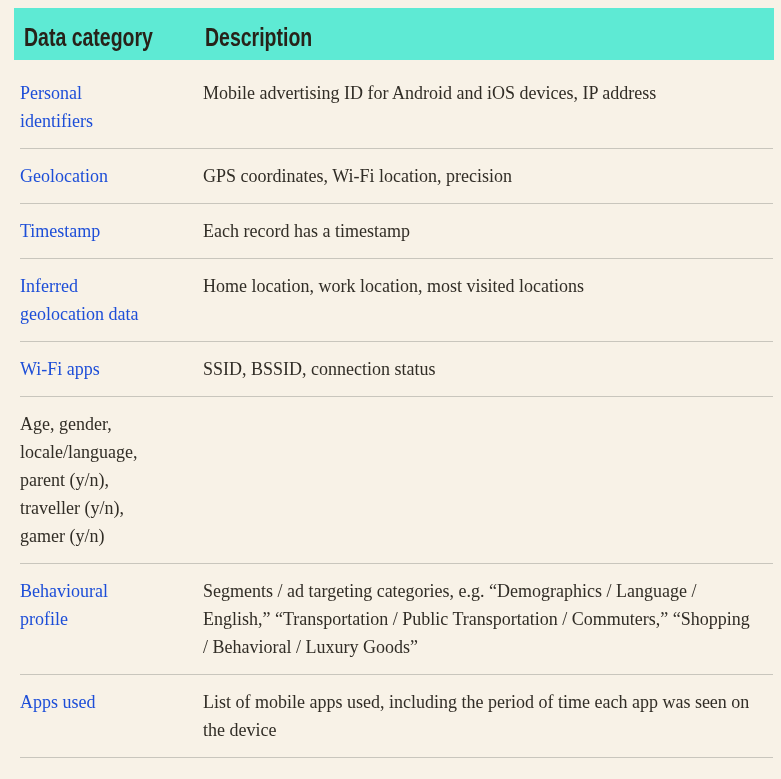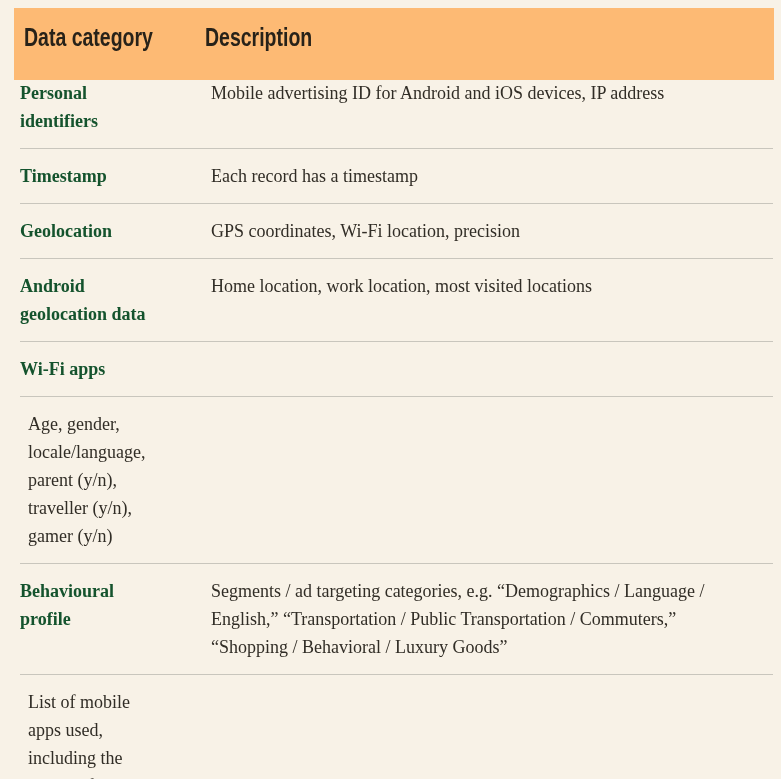--- a/index.html
+++ b/index.html
@@ -6,22 +6,22 @@
   .canvas{
     position:relative;
     width:781px;height:779px;
     background:#f8f2e7;
     font-family:"Liberation Serif",serif;
     color:#312d26;
     overflow:hidden;
   }
   .header-block{
     position:absolute;left:14px;top:8px;
-    width:760px;height:72px;
-    background:#fdba74;
+    width:760px;height:52px;
+    background:#5eead4;
   }
   .col-header{
     position:absolute;top:0;height:58px;line-height:58px;
     font-family:"Liberation Sans",sans-serif;
     font-weight:700;font-size:25px;
     color:#272219;
     white-space:nowrap;
     transform:scaleX(0.78);
     transform-origin:0 50%;
     letter-spacing:0;
@@ -34,72 +34,73 @@
   .row{
     display:grid;
     grid-template-columns:138px 1fr;
     column-gap:45px;
     padding:13px 0;
     border-bottom:1px solid #c9c6bd;
     font-size:18px;
     line-height:28px;
   }
   .category{
-    font-weight:700;
-    color:#14532d;
+    font-weight:400;
+    color:#1d4ed8;
   }
   .description{
     color:#312d26;
     padding-right:18px;
-    margin-left:8px;
   }
 </style>
 </head>
 <body>
 
 <div class="canvas">
 
   <div class="header-block">
     <div class="col-header first">Data category</div>
     <div class="col-header second">Description</div>
   </div>
 
   <div class="table-body">
     <div class="row">
       <div class="category">Personal identifiers</div>
       <div class="description">Mobile advertising ID for Android and iOS devices, IP address</div>
     </div>
 
     <div class="row">
+      <div class="category">Geolocation</div>
+      <div class="description">GPS coordinates, Wi-Fi location, precision</div>
+    </div>
+
+    <div class="row">
       <div class="category">Timestamp</div>
       <div class="description">Each record has a timestamp</div>
     </div>
 
     <div class="row">
-      <div class="category">Geolocation</div>
-      <div class="description">GPS coordinates, Wi-Fi location, precision</div>
-    </div>
-
-    <div class="row">
-      <div class="category">Android geolocation data</div>
+      <div class="category">Inferred geolocation data</div>
       <div class="description">Home location, work location, most visited locations</div>
     </div>
 
     <div class="row">
       <div class="category">Wi-Fi apps</div>
+      <div class="description">SSID, BSSID, connection status</div>
     </div>
 
 
     <div class="row">
       <div class="description">Age, gender, locale/language, parent (y/n), traveller (y/n), gamer (y/n)</div>
     </div>
 
     <div class="row">
       <div class="category">Behavioural profile</div>
       <div class="description">Segments / ad targeting categories, e.g. “Demographics / Language / English,” “Transportation / Public Transportation / Commuters,” “Shopping / Behavioral / Luxury Goods”</div>
     </div>
 
     <div class="row">
+      <div class="category">Apps used</div>
       <div class="description">List of mobile apps used, including the period of time each app was seen on the device</div>
     </div>
   </div>
 
 </div>
 
 </body></html>

